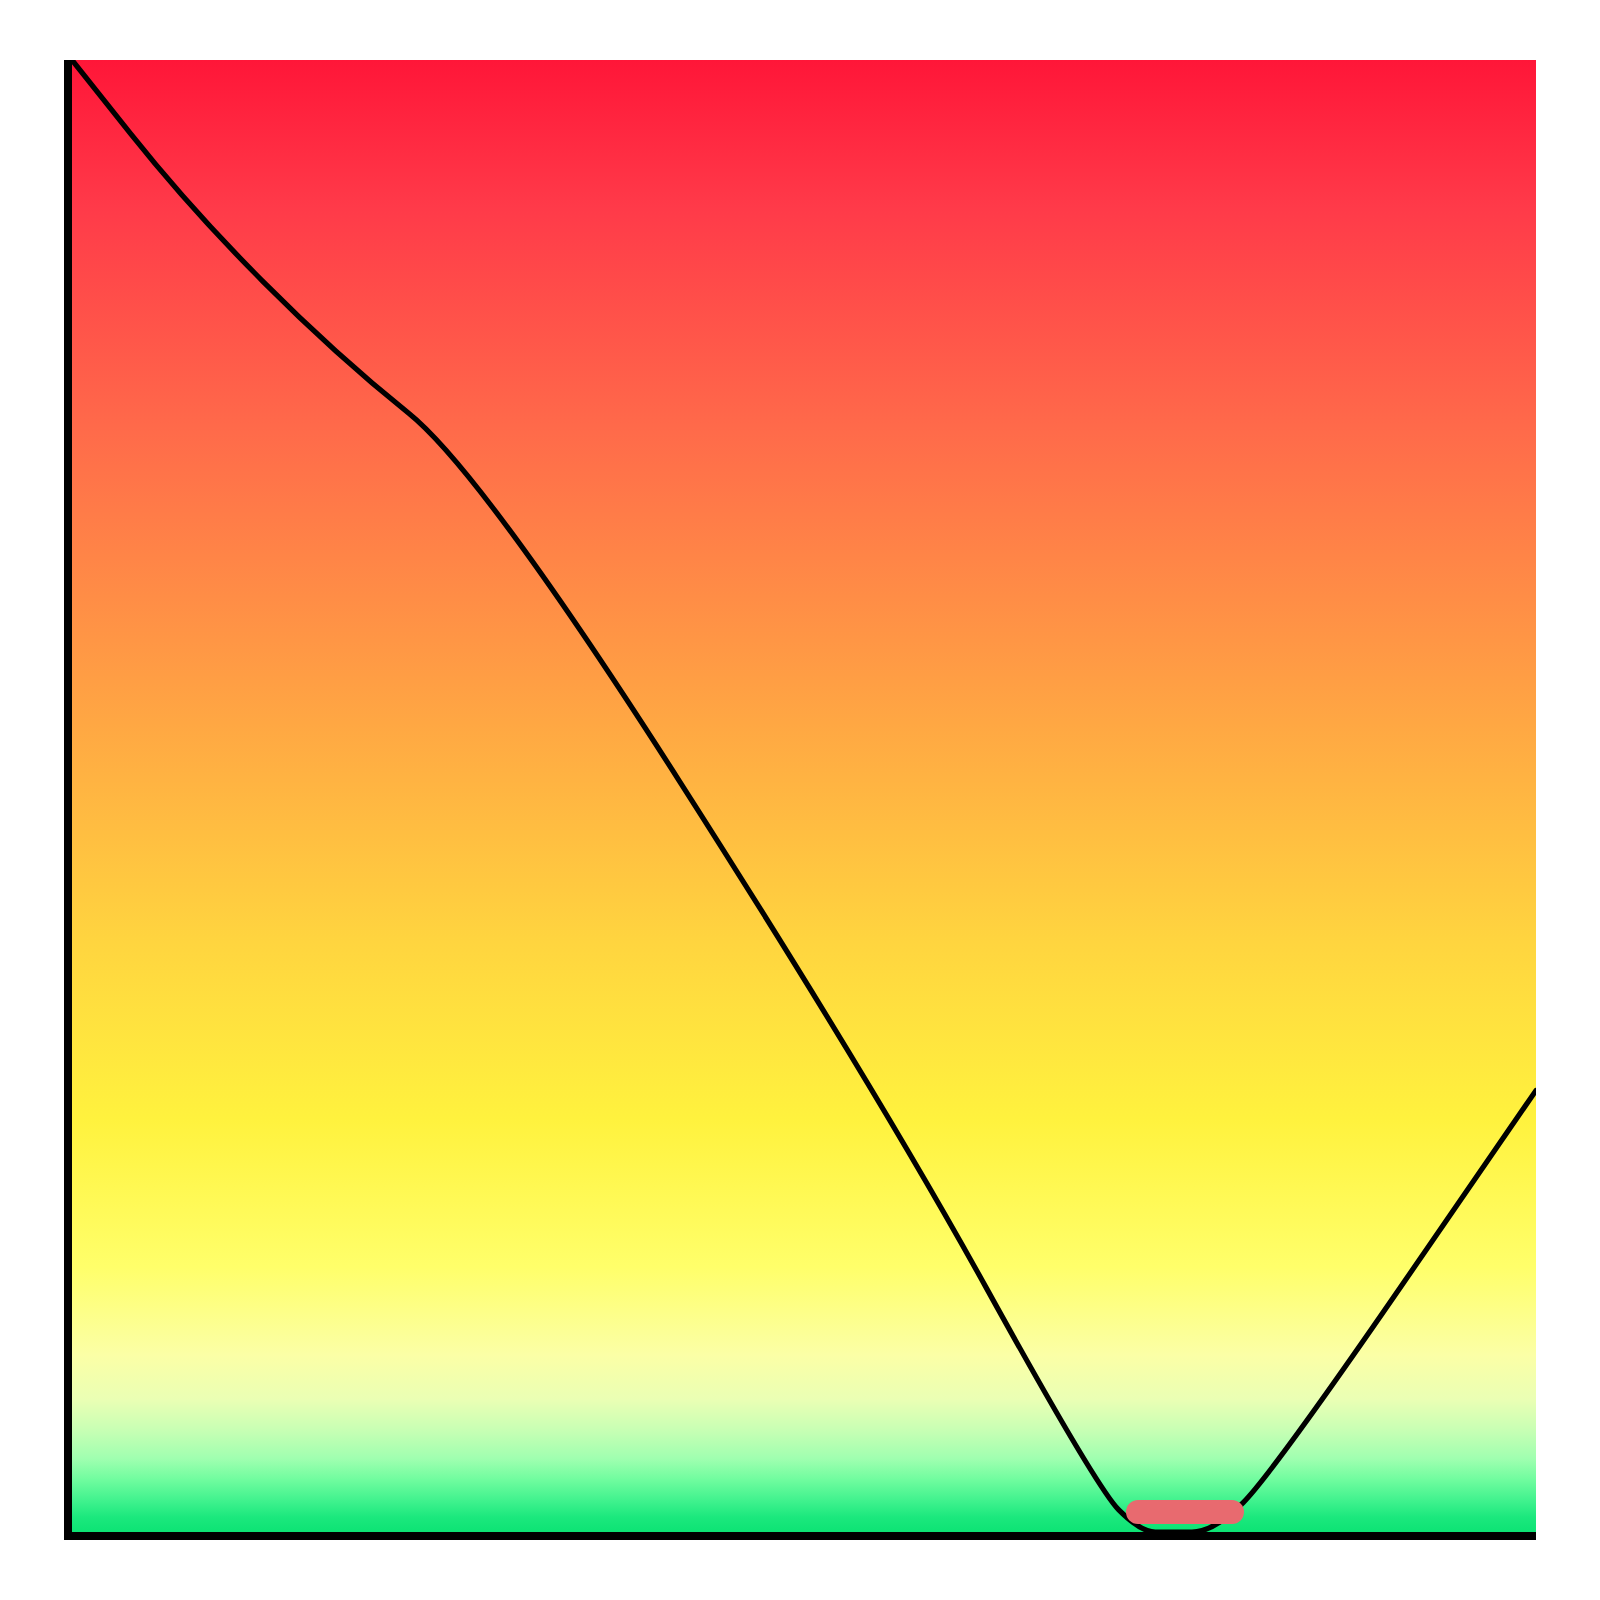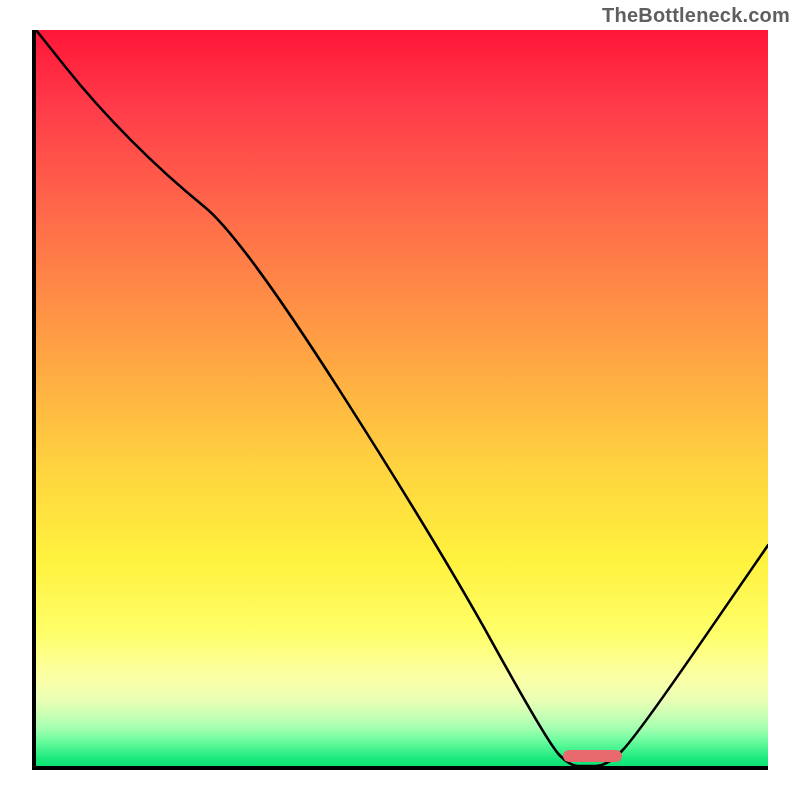--- a/index.html
+++ b/index.html
@@ -72,21 +72,20 @@
     background: #e86a6f;
     height: 12px;
     border-radius: 6px;
   }
 </style>
 </head>
 <body>
 
 <div class="container">
 
-  <div class="watermark">TheBottleneck.com</div>
 
   <div class="plot-area">
 
     <div class="gradient"></div>
 
     <svg class="curve" viewBox="0 0 732 736" preserveAspectRatio="none">
       <path id="curve-path" fill="none" stroke="#000" stroke-width="2.6" stroke-linejoin="round" stroke-linecap="round" d="M 0,0 Q 0,0 29.28,36.80000000000001 Q 58.56,73.60000000000002 95.16,110.39999999999998 Q 131.76,147.19999999999993 168.36,176.64 Q 204.96,206.08000000000004 303.78000000000003,360.64000000000004 Q 402.6,515.2 457.5,614.56 Q 512.4,713.92 523.38,724.96 Q 534.36,736 541.6800000000001,736 Q 549,736 559.98,736 Q 570.96,736 585.6,721.28 Q 600.24,706.56 666.12,610.88 T 732,515.2"></path>
     </svg>
 
     <div class="marker" id="optimal-marker" style="left: 527.04px; width: 58.56px; bottom: 4px;"></div>

